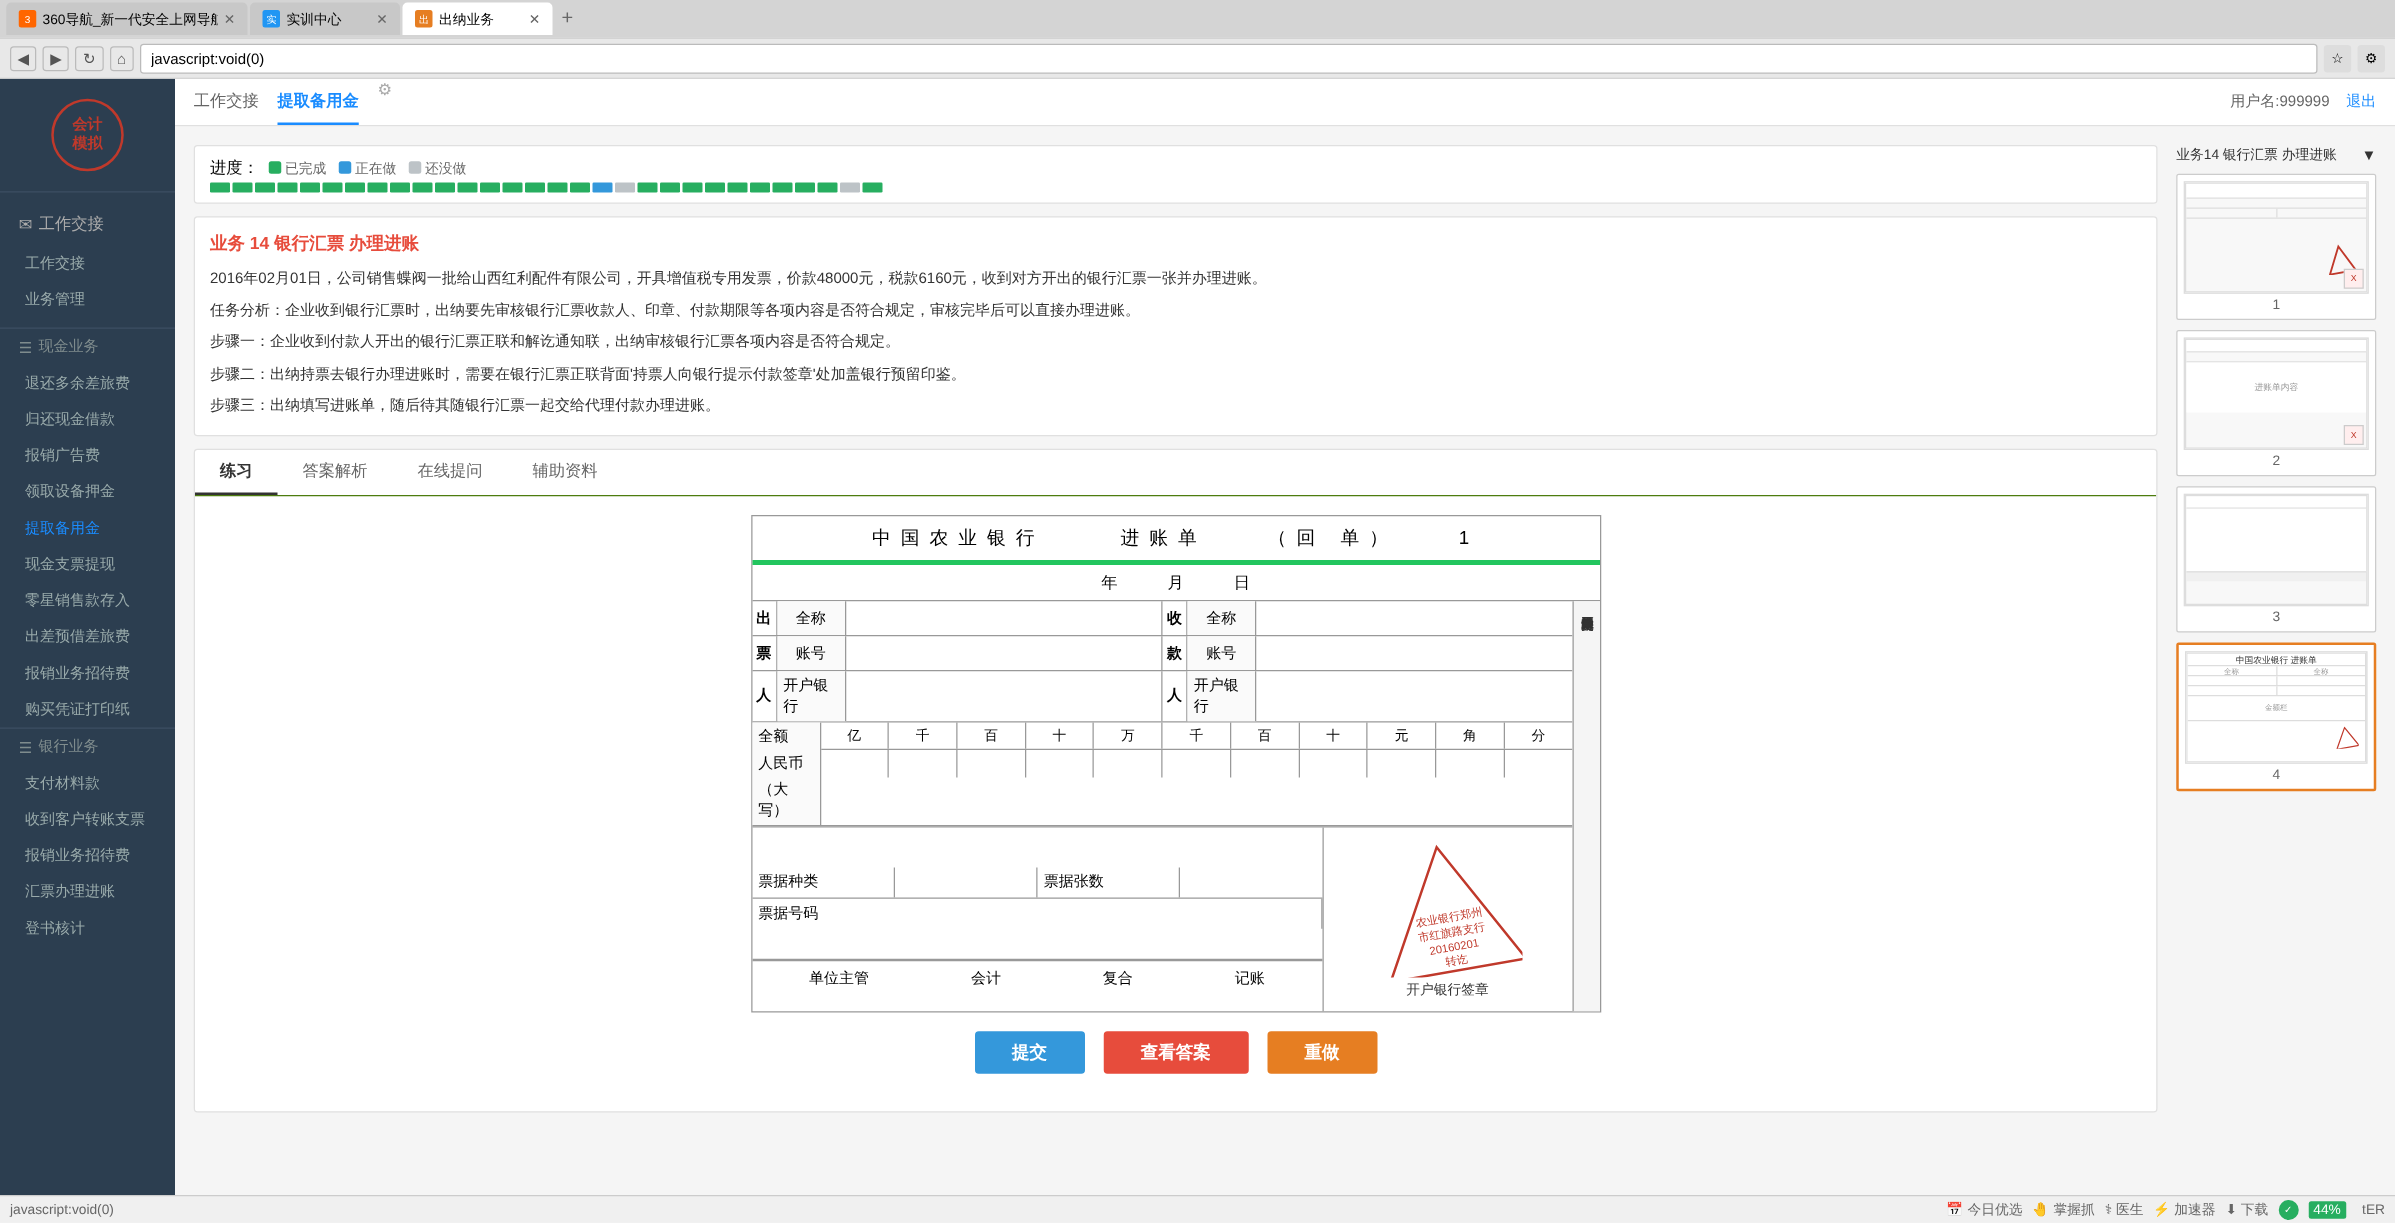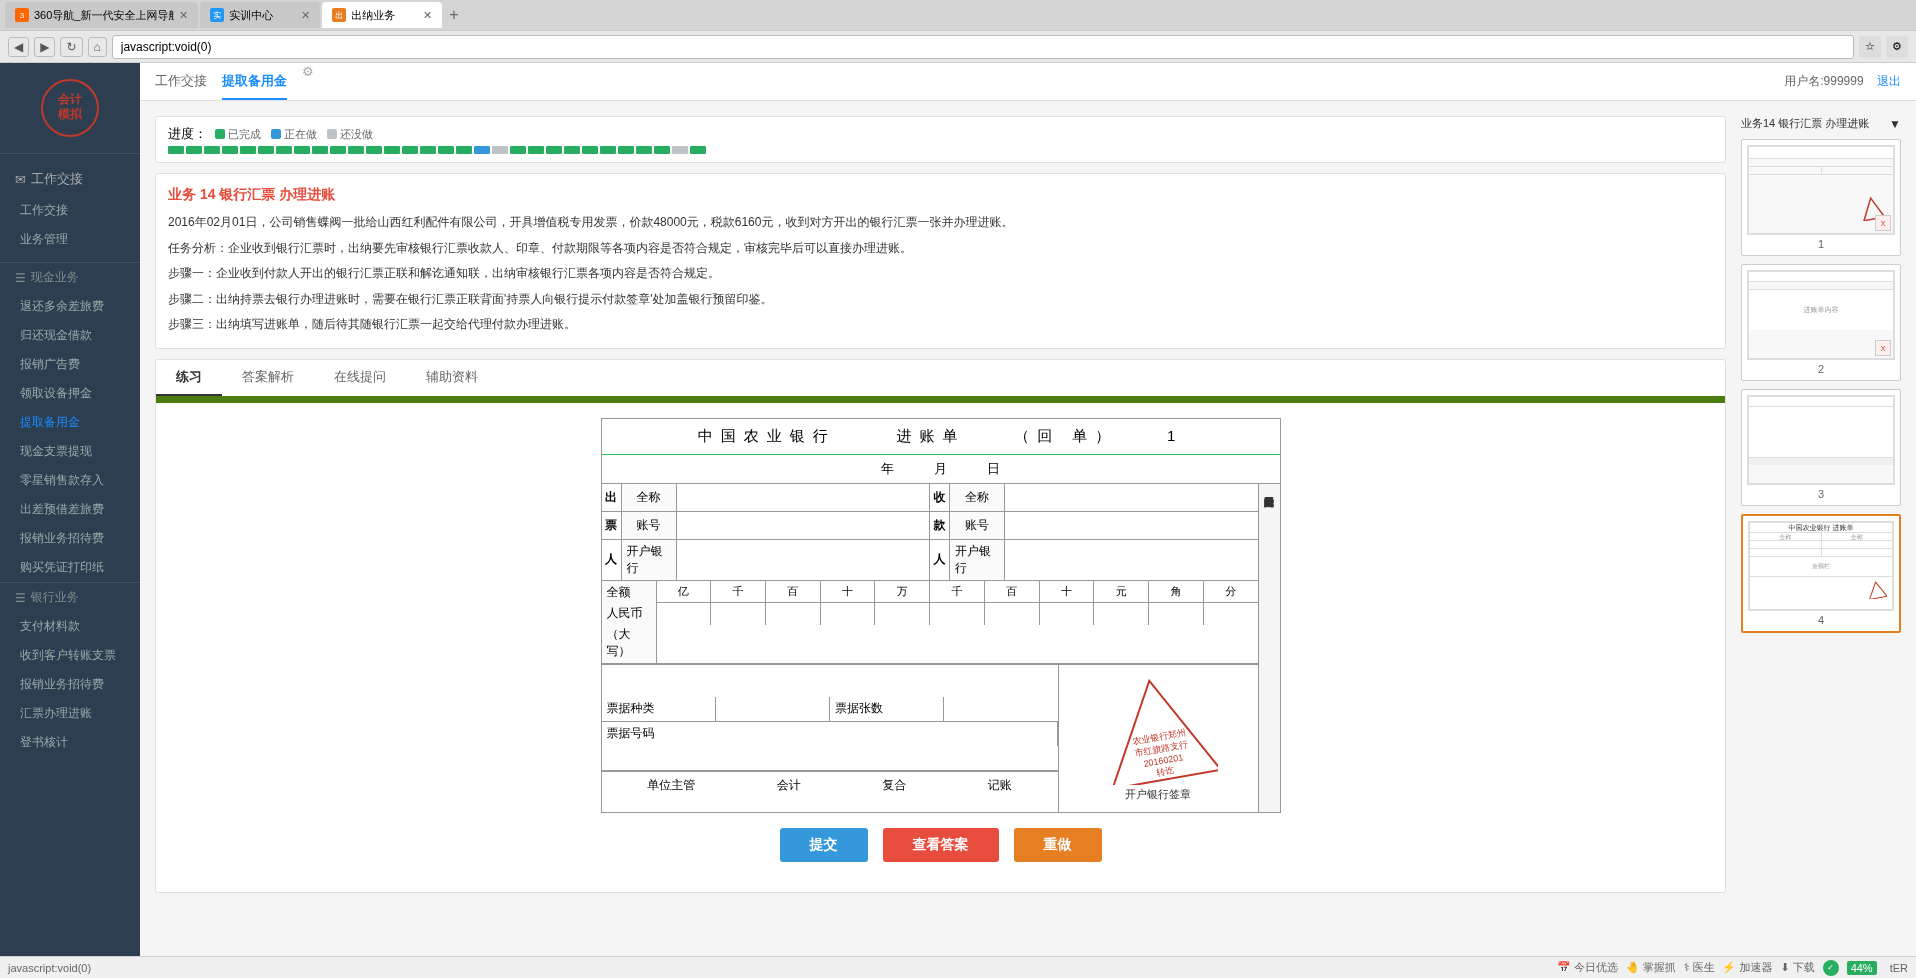--- a/index.html
+++ b/index.html
@@ -56,21 +56,21 @@
     .progress-blocks { display: flex; gap: 2px; margin-top: 3px; }
     .progress-block { width: 16px; height: 8px; border-radius: 1px; }
 
     
     .business-section { background: #fff; padding: 12px; border-radius: 3px; border: 1px solid #e0e0e0; margin-bottom: 10px; }
     .business-title { color: #e74c3c; font-size: 14px; font-weight: bold; margin-bottom: 8px; }
     .business-text { color: #333; font-size: 12px; line-height: 1.8; }
 
     
     .tab-section { background: #fff; border-radius: 3px; border: 1px solid #e0e0e0; overflow: hidden; }
-    .tab-nav { display: flex; border-bottom: 7px solid #4d7c0f; }
+    .tab-nav { display: flex; border-bottom: 1px solid #4d7c0f; }
     .tab-nav-item { padding: 8px 20px; cursor: pointer; font-size: 13px; color: #666; border-bottom: 2px solid transparent; }
     .tab-nav-item.active { color: #333; border-bottom: 2px solid #333; font-weight: bold; }
     .tab-content { padding: 15px; }
 
     
     .btn-row { display: flex; gap: 15px; justify-content: center; padding: 15px; }
     .btn { padding: 8px 30px; border: none; border-radius: 3px; cursor: pointer; font-size: 14px; color: #fff; font-weight: bold; }
     .btn-submit { background: #3498db; }
     .btn-answer { background: #e74c3c; }
     .btn-reset { background: #e67e22; }
@@ -86,21 +86,21 @@
 
     
     .status-bar { height: 22px; background: #f0f0f0; border-top: 1px solid #ccc; display: flex; align-items: center; padding: 0 8px; font-size: 11px; color: #666; gap: 10px; }
     .status-left { flex: 1; }
     .status-right { display: flex; gap: 8px; align-items: center; }
     .status-item { display: flex; align-items: center; gap: 3px; }
     .status-circle { width: 16px; height: 16px; border-radius: 50%; background: #27ae60; display: flex; align-items: center; justify-content: center; font-size: 8px; color: white; }
     .status-percent { background: #27ae60; color: white; padding: 1px 4px; border-radius: 2px; font-size: 11px; }
 
     .bank-form-container { border: 1px solid #999; width: 680px; margin: 0 auto; font-size: 12px; }
-    .bank-form-title { text-align: center; padding: 8px; font-size: 15px; letter-spacing: 8px; border-bottom: 1px solid #22c55e; }
+    .bank-form-title { text-align: center; padding: 8px; font-size: 15px; letter-spacing: 8px; border-bottom: 4px solid #22c55e; }
     .date-row { display: flex; justify-content: center; gap: 40px; padding: 5px 10px; border-bottom: 1px solid #999; font-size: 13px; }
     .form-body { display: flex; }
     .form-main { flex: 1; }
     .side-note { width: 22px; font-size: 10px; writing-mode: vertical-rl; text-orientation: upright; background: #f5f5f5; border-left: 1px solid #999; display: flex; align-items: center; padding: 5px 2px; color: #333; line-height: 1.5; }
 
     .form-row { display: flex; border-bottom: 1px solid #999; min-height: 28px; }
     .form-row:last-child { border-bottom: none; }
     .fc { border-right: 1px solid #999; display: flex; align-items: center; justify-content: center; padding: 3px 5px; font-size: 12px; }
     .fc:last-child { border-right: none; }
     .fc-char { width: 20px; font-weight: bold; }

